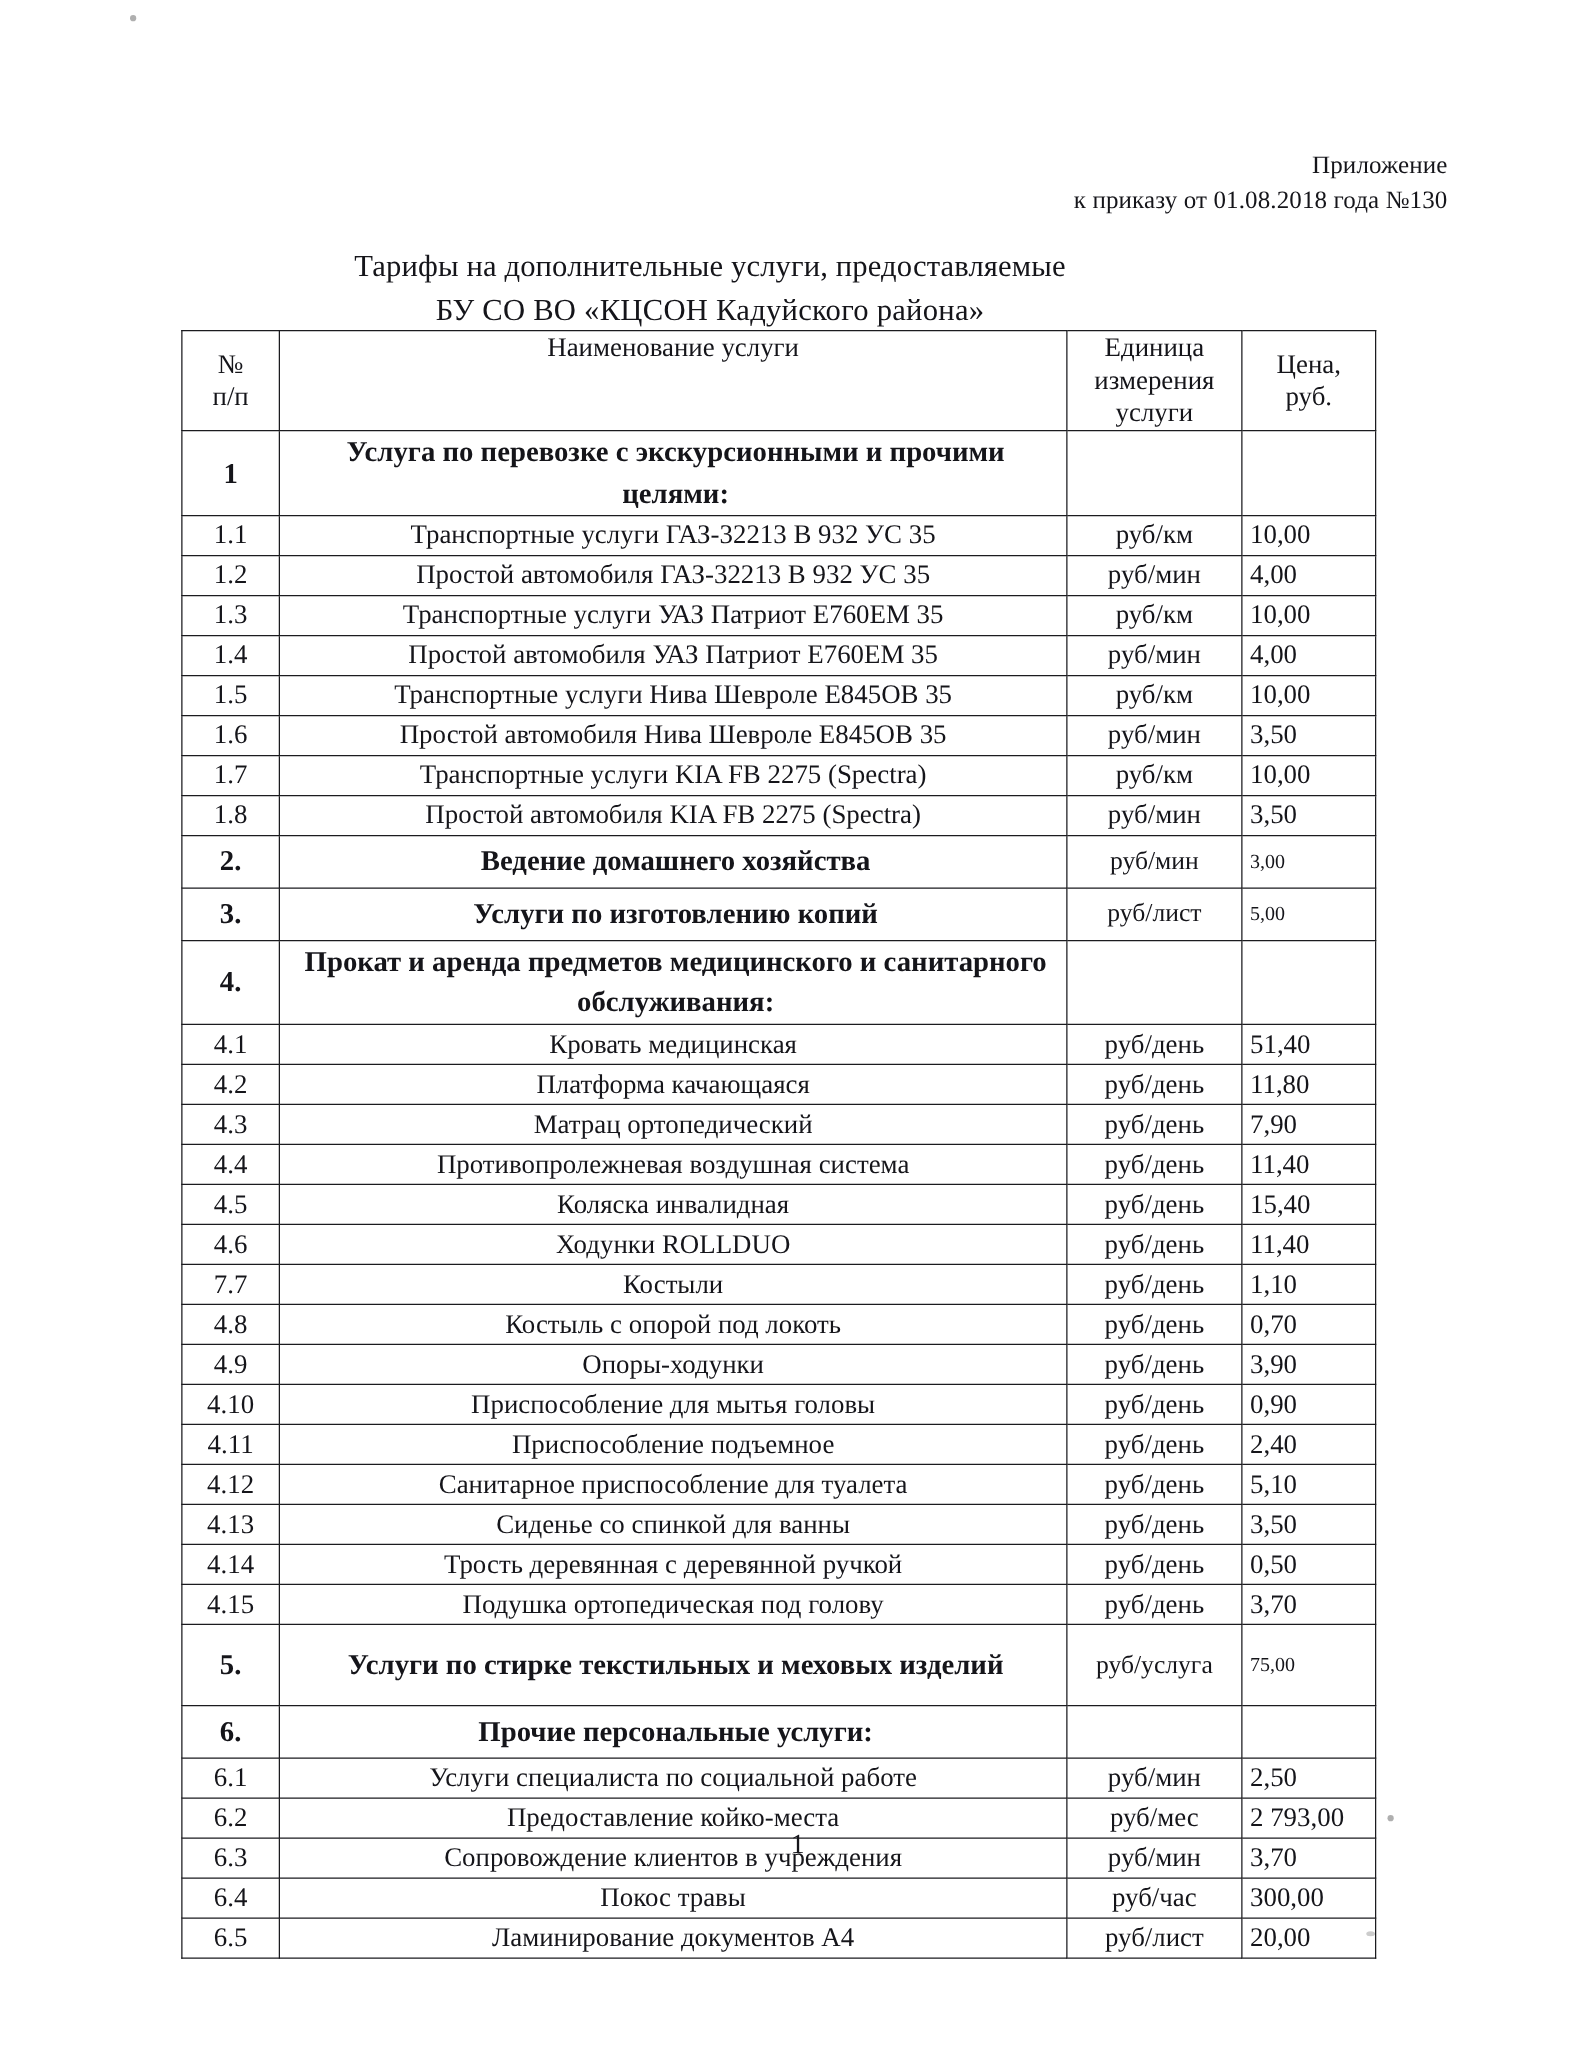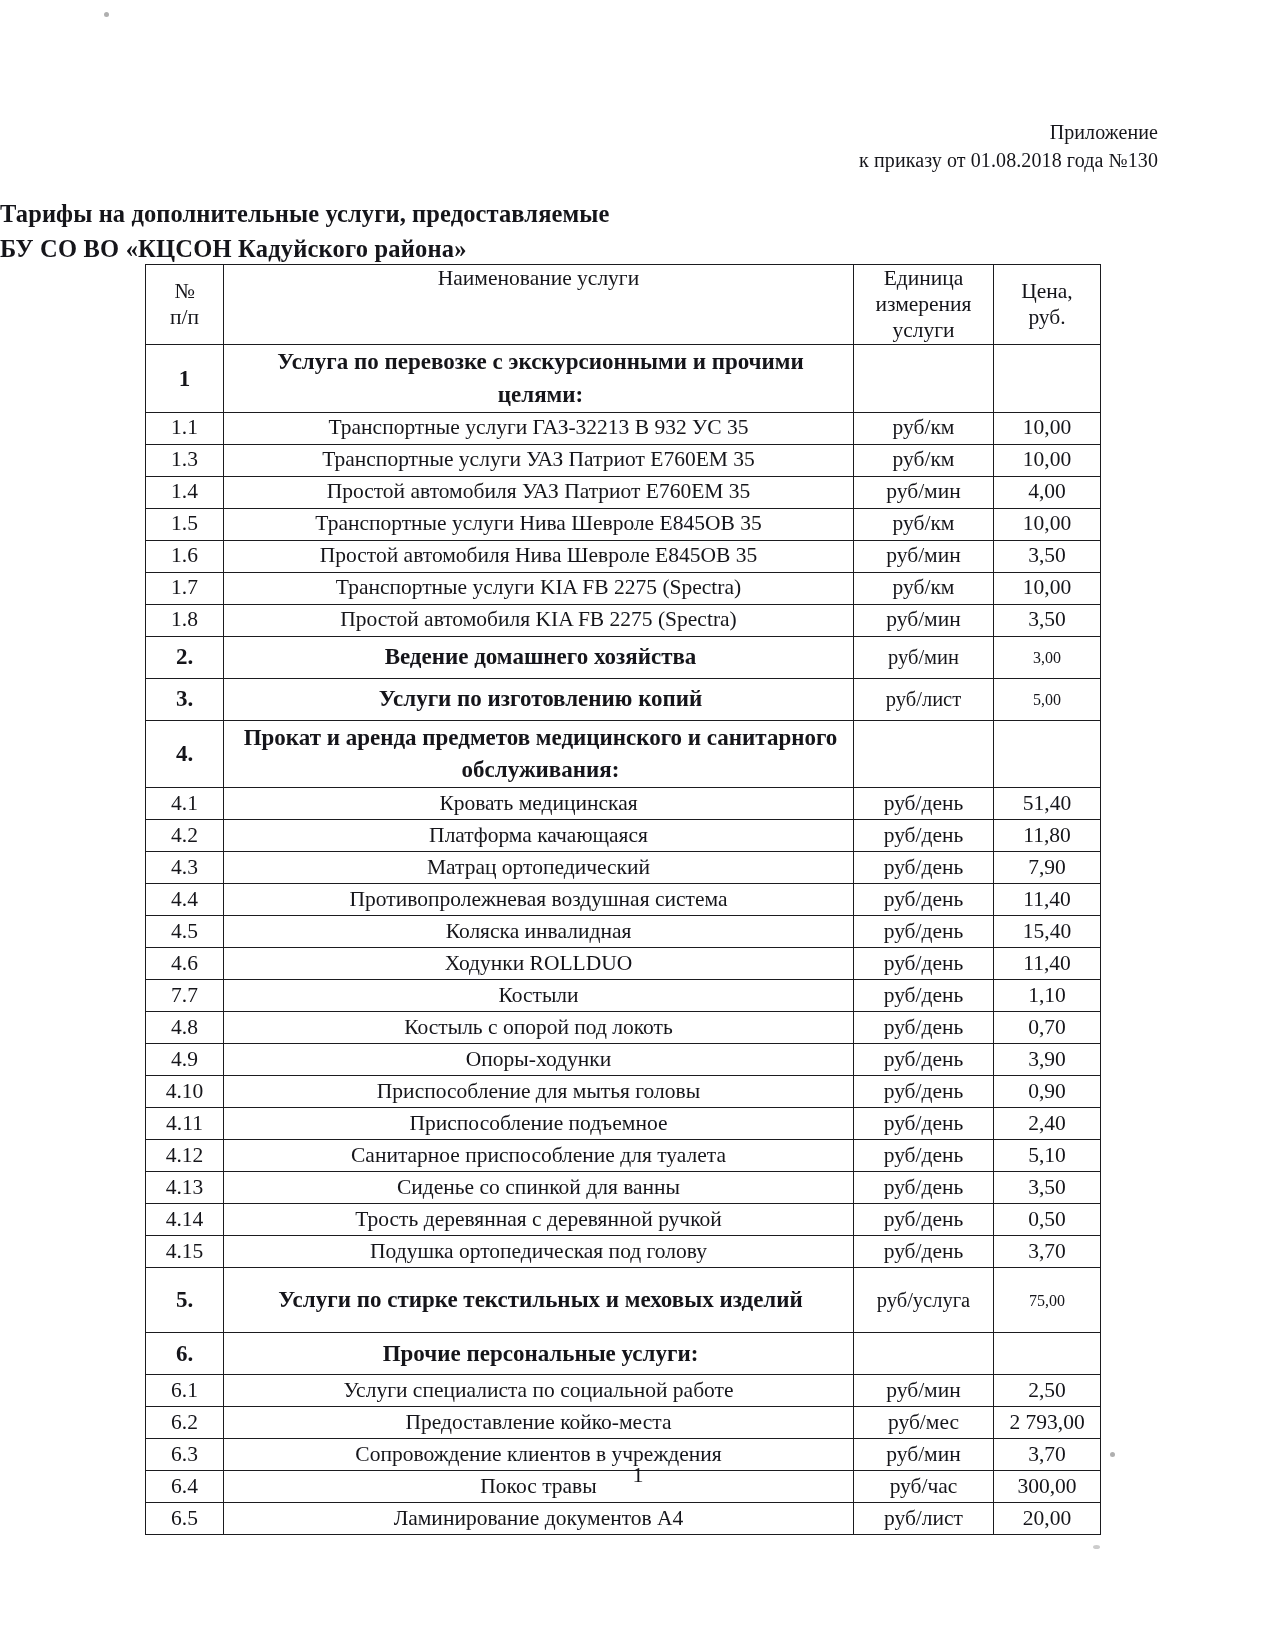--- a/index.html
+++ b/index.html
@@ -39,21 +39,22 @@
     font-size: 20px;
     line-height: 1.42;
     letter-spacing: .1px;
   }
 
   .doc-title {
     position: absolute;
     top: 197px;
     left: 0;
     width: 1136px;
-    font-weight: bold;
+    text-align: center;
+    font-weight: normal;
     font-size: 24.5px;
     line-height: 1.42;
     letter-spacing: .1px;
   }
   .doc-title .l2 { letter-spacing: .2px; }
 
   table.tariffs {
     position: absolute;
     top: 264px;
     left: 145px;
@@ -83,21 +84,21 @@
   }
   .thc.name-h {
     vertical-align: top;
     margin-top: 48px;
   }
 
   
   .num   { text-align: center; font-size: 21px; }
   .name  { text-align: center; padding-left: 10px; }
   .unit  { text-align: center; font-size: 20.5px; }
-  .price { text-align: center; font-size: 21.5px; margin-top: 32px; }
+  .price { font-size: 21.5px; margin-top: 32px; }
 
   tr.section td {
     font-weight: bold;
     font-size: 23px;
   }
   tr.section .num { font-size: 23px; }
   tr.section .name { padding-left: 10px; line-height: 1.4; }
   tr.section .unit { font-weight: normal; font-size: 20.5px; }
   tr.section .price { font-weight: normal; font-size: 16px; }
 
@@ -163,20 +164,26 @@
           <td class="unit"></td>
           <td class="price"></td>
         </tr>
         <tr class="row">
           <td class="num">1.1</td>
           <td class="name">Транспортные услуги ГАЗ-32213 В 932 УС 35</td>
           <td class="unit">руб/км</td>
           <td class="price">10,00</td>
         </tr>
         <tr class="row">
+          <td class="num">1.2</td>
+          <td class="name">Простой автомобиля ГАЗ-32213 В 932 УС 35</td>
+          <td class="unit">руб/мин</td>
+          <td class="price">4,00</td>
+        </tr>
+        <tr class="row">
           <td class="num">1.3</td>
           <td class="name">Транспортные услуги УАЗ Патриот Е760ЕМ 35</td>
           <td class="unit">руб/км</td>
           <td class="price">10,00</td>
         </tr>
         <tr class="row">
           <td class="num">1.4</td>
           <td class="name">Простой автомобиля УАЗ Патриот Е760ЕМ 35</td>
           <td class="unit">руб/мин</td>
           <td class="price">4,00</td>

